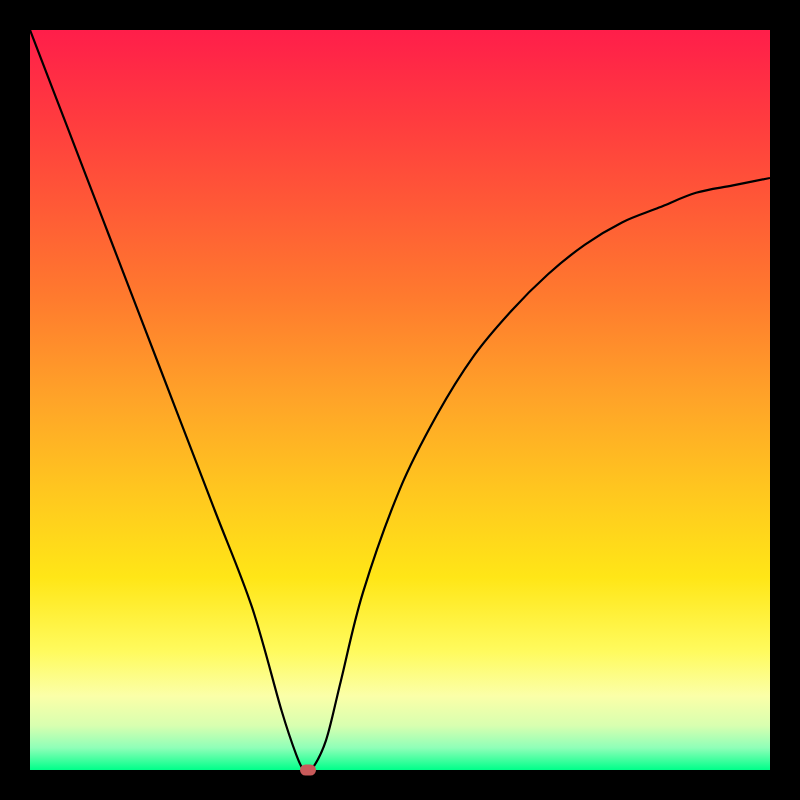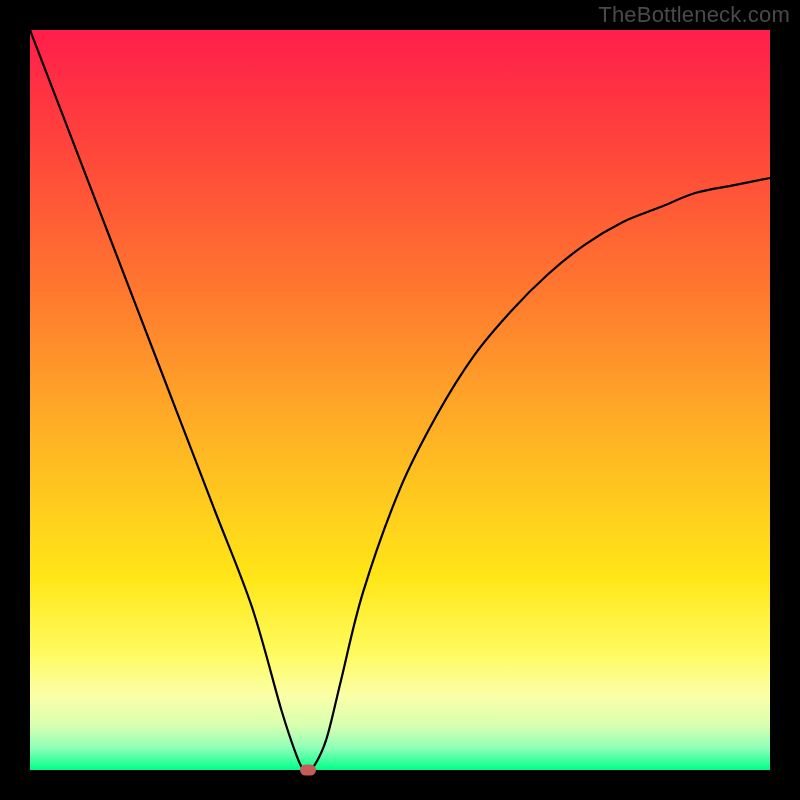--- a/index.html
+++ b/index.html
@@ -66,21 +66,20 @@
     border-radius: 6px;
     background: #c85a5a;
     transform: translate(-50%, -50%);
     z-index: 5;
   }
 </style>
 </head>
 <body>
 
 <div class="frame">
-  <div class="watermark">TheBottleneck.com</div>
 
   <div class="plot-area">
     <svg class="curve" viewBox="0 0 740 740" preserveAspectRatio="none">
       <path fill="none" stroke="#000" stroke-width="2.2" d="M 0,0 C 6.166666666666667,16.033333333333342 24.666666666666664,64.13333333333338 37,96.20000000000005 C 49.333333333333336,128.2666666666667 61.666666666666664,160.33333333333331 74,192.39999999999998 C 86.33333333333333,224.46666666666664 98.66666666666667,256.53333333333336 111,288.6 C 123.33333333333333,320.6666666666667 135.66666666666666,352.73333333333335 148,384.8 C 160.33333333333334,416.8666666666667 172.66666666666666,448.93333333333334 185,481 C 197.33333333333334,513.0666666666667 210.9,543.9000000000001 222,577.2 C 233.1,610.5 244.20000000000002,656.1333333333333 251.60000000000002,680.8 C 259,705.4666666666666 262.7,715.3333333333334 266.4,725.2 C 270.09999999999997,735.0666666666667 271.33333333333337,737.5333333333333 273.8,740 C 276.26666666666665,742.4666666666667 277.5,744.9333333333334 281.2,740 C 284.9,735.0666666666666 291.06666666666666,725.1999999999999 296,710.4 C 300.93333333333334,695.6 304.6333333333333,675.8666666666667 310.8,651.2 C 316.9666666666667,626.5333333333334 323.1333333333333,594.4666666666667 333,562.4 C 342.8666666666667,530.3333333333333 357.66666666666663,488.4 370,458.8 C 382.33333333333337,429.20000000000005 394.66666666666674,407 407.00000000000006,384.8 C 419.33333333333337,362.6 431.6666666666667,342.8666666666666 444,325.59999999999997 C 456.3333333333333,308.3333333333333 468.6666666666667,294.76666666666665 481,281.2 C 493.3333333333333,267.6333333333333 505.6666666666667,255.29999999999998 518,244.2 C 530.3333333333334,233.1 542.6666666666666,223.23333333333335 555,214.60000000000002 C 567.3333333333334,205.9666666666667 579.6666666666666,198.56666666666663 592,192.39999999999998 C 604.3333333333334,186.23333333333332 616.6666666666666,182.53333333333336 629,177.60000000000002 C 641.3333333333334,172.66666666666669 653.6666666666666,166.49999999999997 666,162.79999999999995 C 678.3333333333334,159.09999999999994 690.6666666666666,157.86666666666665 703,155.39999999999998 C 715.3333333333334,152.9333333333333 733.8333333333334,149.23333333333332 740,148"></path>
     </svg>
     <div class="dot" style="left: 277.5px; top: 740px; background: rgb(200, 90, 90);"></div>
   </div>
 </div>
 
 </body></html>

